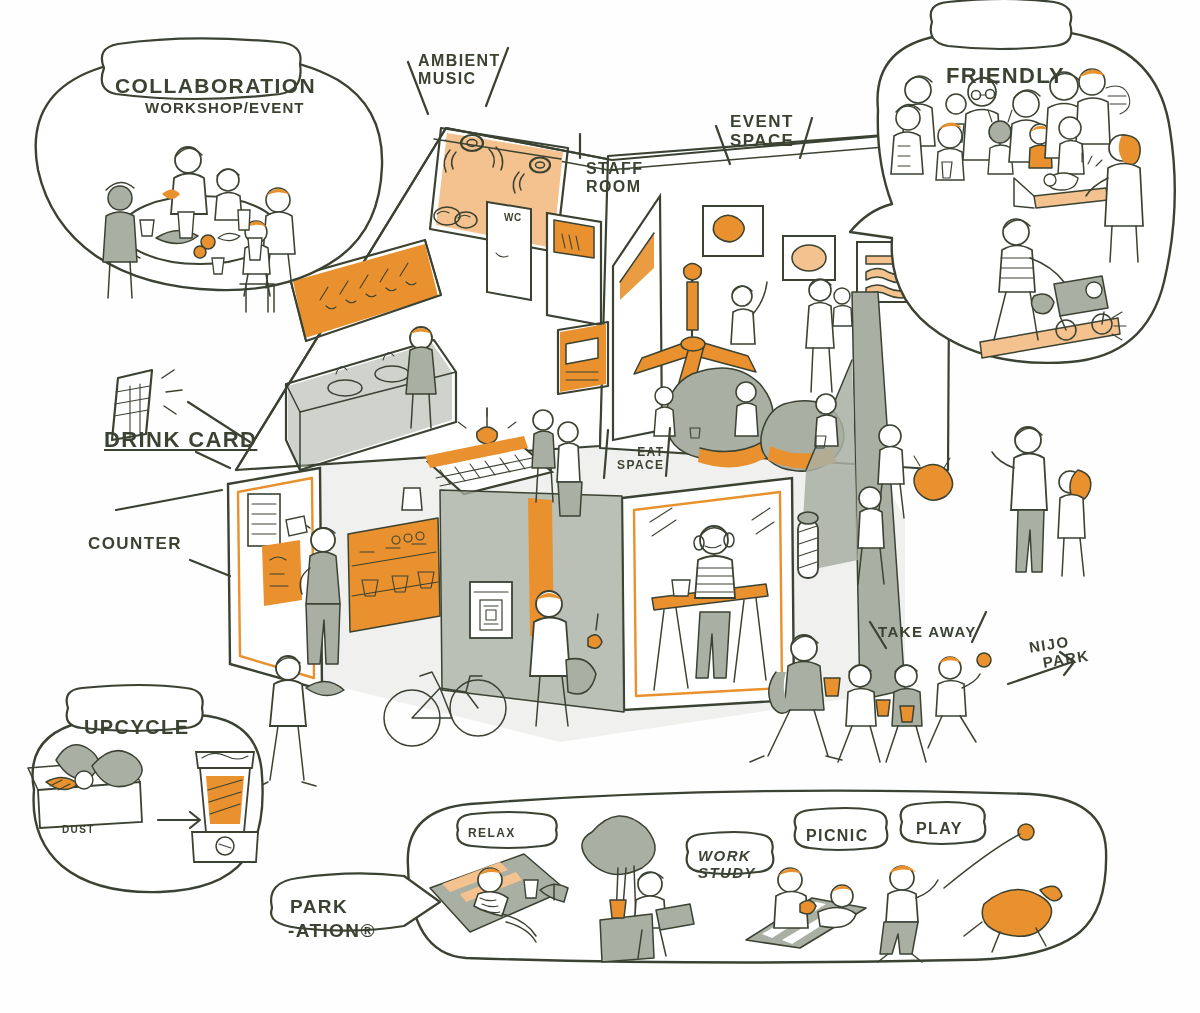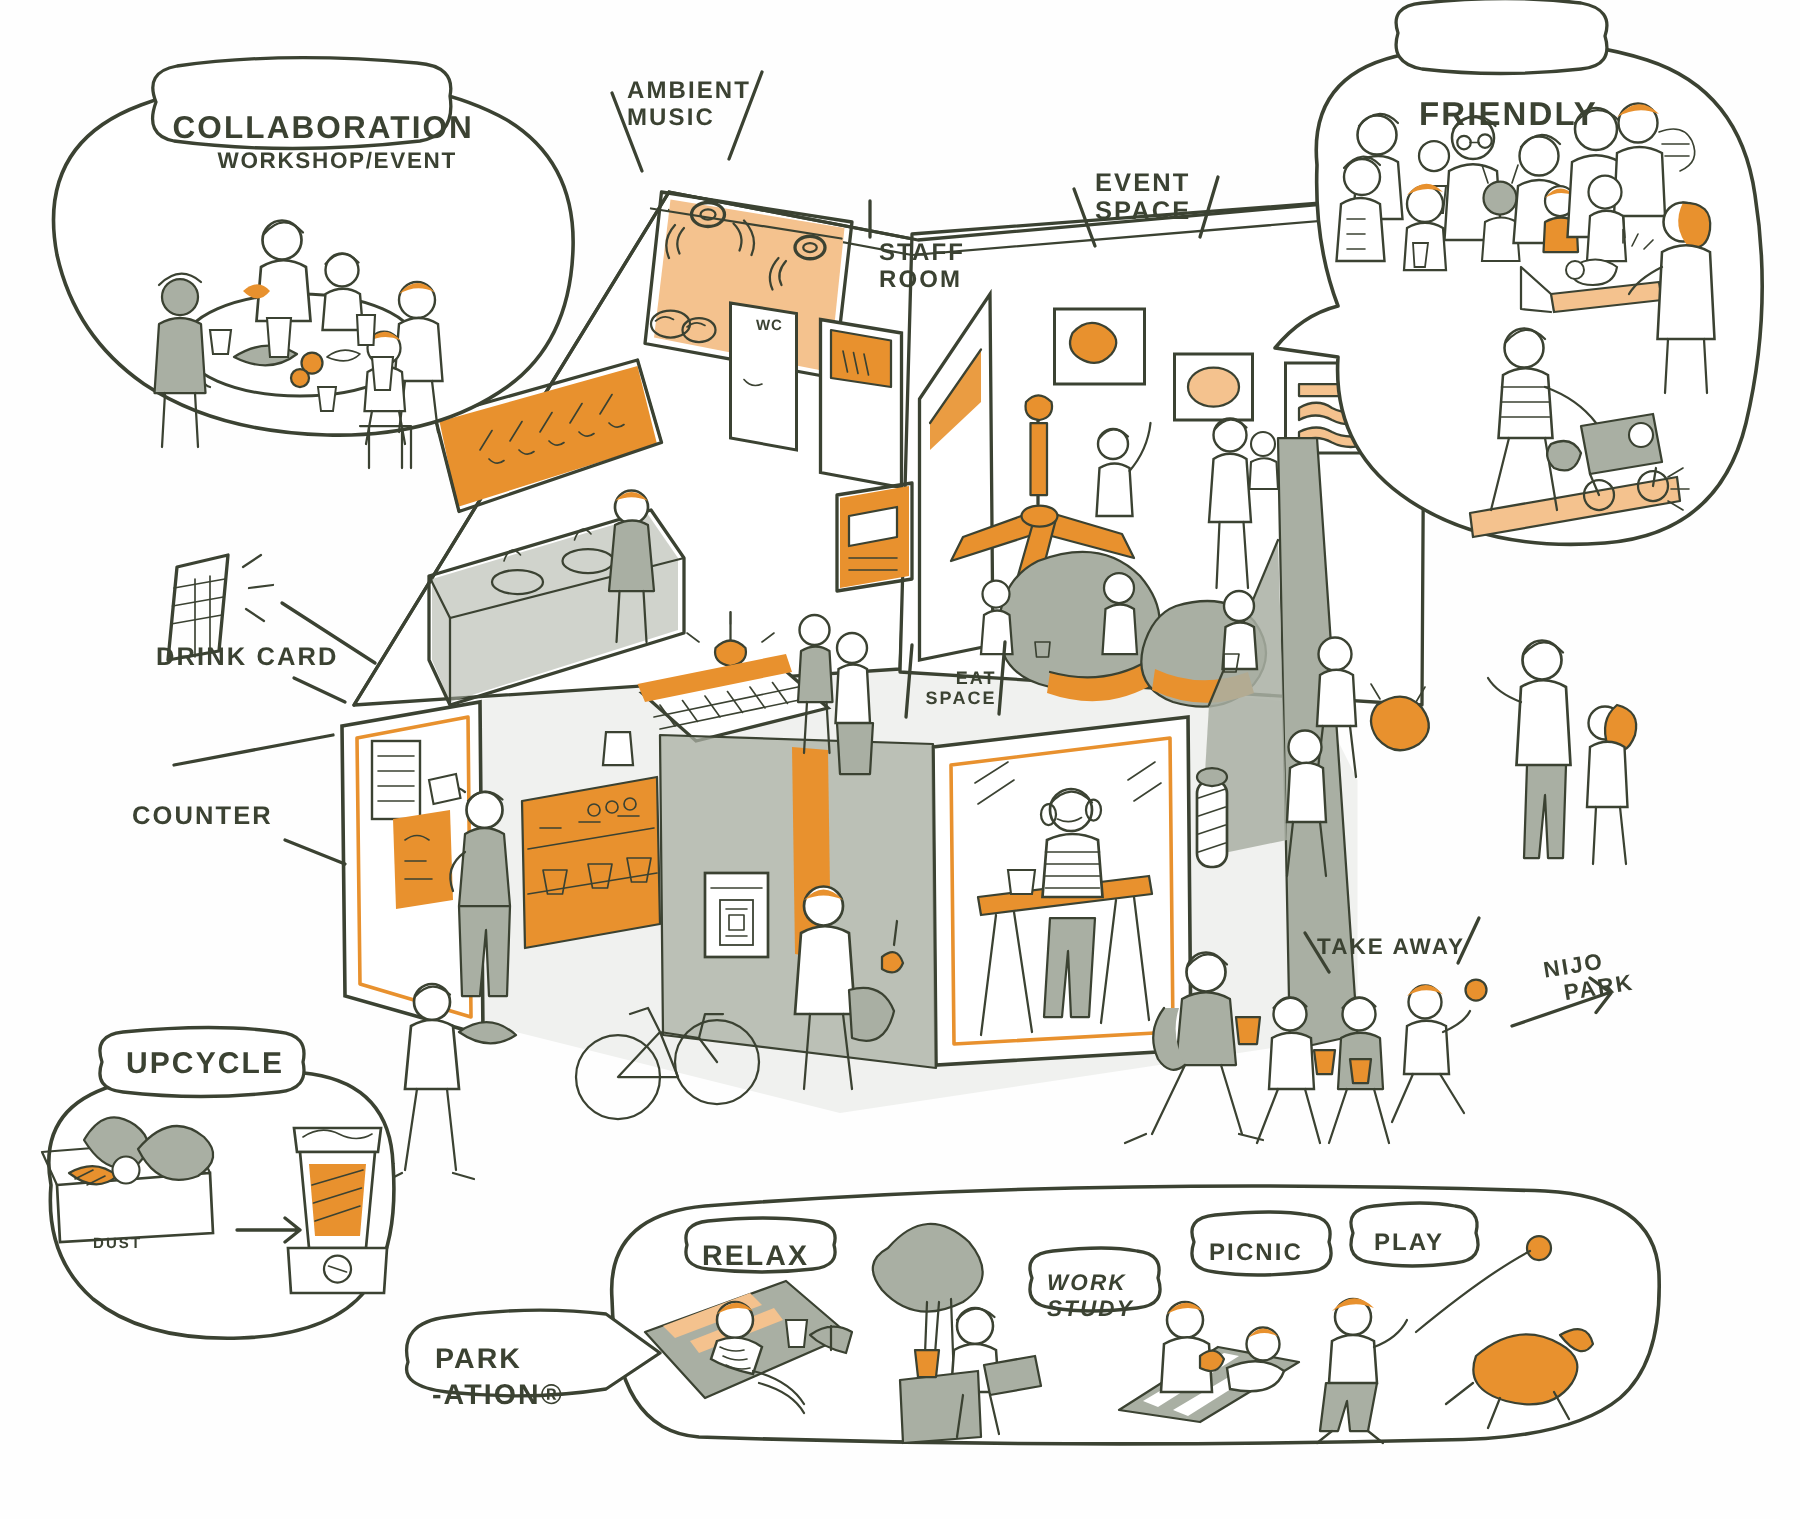--- a/index.html
+++ b/index.html
@@ -775,39 +775,39 @@
 MUSIC</div>
 
 <div class="lbl" style="left:586px; top:160px; font-size:16px;">STAFF
 ROOM</div>
 
 <div class="lbl" style="left:730px; top:112px; font-size:17px;">EVENT
 SPACE</div>
 
 <div class="lbl" style="left:946px; top:27px; font-size:22px;margin-top:37px;">FRIENDLY</div>
 
-<div class="lbl" style="left:104px; top:428px; font-size:17px;">DRINK CARD</div>
+<div class="lbl" style="left:104px; top:428px; font-size:22px;text-decoration:underline;">DRINK CARD</div>
 
 <div class="lbl" style="left:88px; top:534px; font-size:17px;">COUNTER</div>
 
 <div class="lbl" style="left:617px; top:446px; font-size:12px;text-align:right;">EAT
 SPACE</div>
 
 <div class="lbl" style="left:504px; top:212px; font-size:10px; letter-spacing:0.5px;">WC</div>
 
 <div class="lbl" style="left:878px; top:624px; font-size:15px;">TAKE AWAY</div>
 
 <div class="lbl tilt-r" style="left:1028px; top:640px; font-size:15px;">NIJO
   PARK</div>
 
-<div class="lbl" style="left:84px; top:698px; font-size:20px;">UPCYCLE</div>
+<div class="lbl" style="left:84px; top:716px; font-size:20px;">UPCYCLE</div>
 <div class="lbl" style="left:62px; top:824px; font-size:10px;">DUST</div>
 
 <div class="lbl" style="left:290px; top:896px; font-size:19px;">PARK</div>
 <div class="lbl" style="left:288px; top:920px; font-size:19px;">-ATION®</div>
 
-<div class="lbl" style="left:468px; top:827px; font-size:19px;">RELAX</div>
+<div class="lbl" style="left:468px; top:827px; font-size:12px;">RELAX</div>
 <div class="lbl" style="left:698px; top:848px; font-size:15px;font-style:italic;">WORK
 STUDY</div>
 <div class="lbl" style="left:806px; top:827px; font-size:16px;">PICNIC</div>
 <div class="lbl" style="left:916px; top:820px; font-size:16px;">PLAY</div>
 
 </div>
 
 </body></html>

